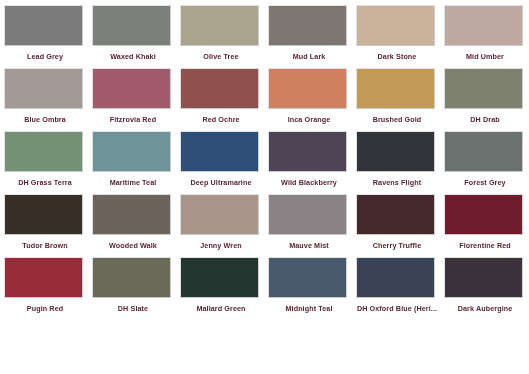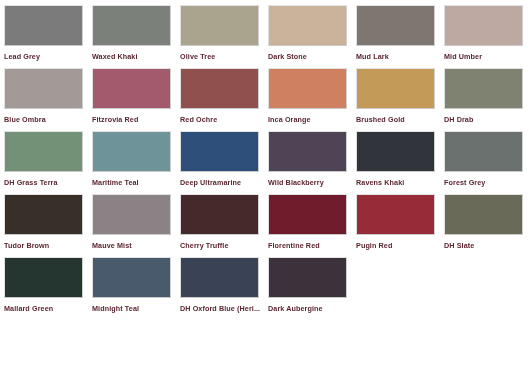--- a/index.html
+++ b/index.html
@@ -25,20 +25,21 @@
     grid-auto-rows: 63px;
     column-gap: 0px;
     row-gap: 0px;
     align-content: start;
   }
   .swatch-cell {
     width: 88px;
     height: 63px;
     box-sizing: border-box;
     position: relative;
+    text-align: center;
   }
   .swatch-chip {
     width: 79px;
     height: 41px;
     box-sizing: border-box;
     border: 1px solid #d9d9d9;
     border-top-color: #e3e3e3;
     border-left-color: #e0e0e0;
     border-right-color: #cfcfcf;
     border-bottom-color: #c9c9c9;
@@ -69,26 +70,26 @@
     </div>
     <div class="swatch-cell">
       <div class="swatch-chip" style="background-color: rgb(123, 129, 122);"></div>
       <span class="swatch-label">Waxed Khaki</span>
     </div>
     <div class="swatch-cell">
       <div class="swatch-chip" style="background-color: rgb(170, 163, 141);"></div>
       <span class="swatch-label">Olive Tree</span>
     </div>
     <div class="swatch-cell">
+      <div class="swatch-chip" style="background-color: rgb(126, 118, 112);"></div>
+      <span class="swatch-label">Mud Lark</span>
+    </div>
+    <div class="swatch-cell">
       <div class="swatch-chip" style="background-color: rgb(203, 179, 155);"></div>
       <span class="swatch-label">Dark Stone</span>
-    </div>
-    <div class="swatch-cell">
-      <div class="swatch-chip" style="background-color: rgb(126, 118, 112);"></div>
-      <span class="swatch-label">Mud Lark</span>
     </div>
     <div class="swatch-cell">
       <div class="swatch-chip" style="background-color: rgb(189, 168, 162);"></div>
       <span class="swatch-label">Mid Umber</span>
     </div>
     <div class="swatch-cell">
       <div class="swatch-chip" style="background-color: rgb(163, 153, 150);"></div>
       <span class="swatch-label">Blue Ombra</span>
     </div>
     <div class="swatch-cell">
@@ -122,29 +123,37 @@
     <div class="swatch-cell">
       <div class="swatch-chip" style="background-color: rgb(46, 79, 121);"></div>
       <span class="swatch-label">Deep Ultramarine</span>
     </div>
     <div class="swatch-cell">
       <div class="swatch-chip" style="background-color: rgb(79, 68, 85);"></div>
       <span class="swatch-label">Wild Blackberry</span>
     </div>
     <div class="swatch-cell">
       <div class="swatch-chip" style="background-color: rgb(50, 52, 59);"></div>
-      <span class="swatch-label">Ravens Khaki</span>
+      <span class="swatch-label">Ravens Flight</span>
     </div>
     <div class="swatch-cell">
       <div class="swatch-chip" style="background-color: rgb(107, 113, 110);"></div>
       <span class="swatch-label">Forest Grey</span>
     </div>
     <div class="swatch-cell">
       <div class="swatch-chip" style="background-color: rgb(56, 47, 41);"></div>
       <span class="swatch-label">Tudor Brown</span>
+    </div>
+    <div class="swatch-cell">
+      <div class="swatch-chip" style="background-color: rgb(109, 99, 93);"></div>
+      <span class="swatch-label">Wooded Walk</span>
+    </div>
+    <div class="swatch-cell">
+      <div class="swatch-chip" style="background-color: rgb(169, 150, 138);"></div>
+      <span class="swatch-label">Jenny Wren</span>
     </div>
     <div class="swatch-cell">
       <div class="swatch-chip" style="background-color: rgb(138, 130, 132);"></div>
       <span class="swatch-label">Mauve Mist</span>
     </div>
     <div class="swatch-cell">
       <div class="swatch-chip" style="background-color: rgb(70, 41, 43);"></div>
       <span class="swatch-label">Cherry Truffle</span>
     </div>
     <div class="swatch-cell">

